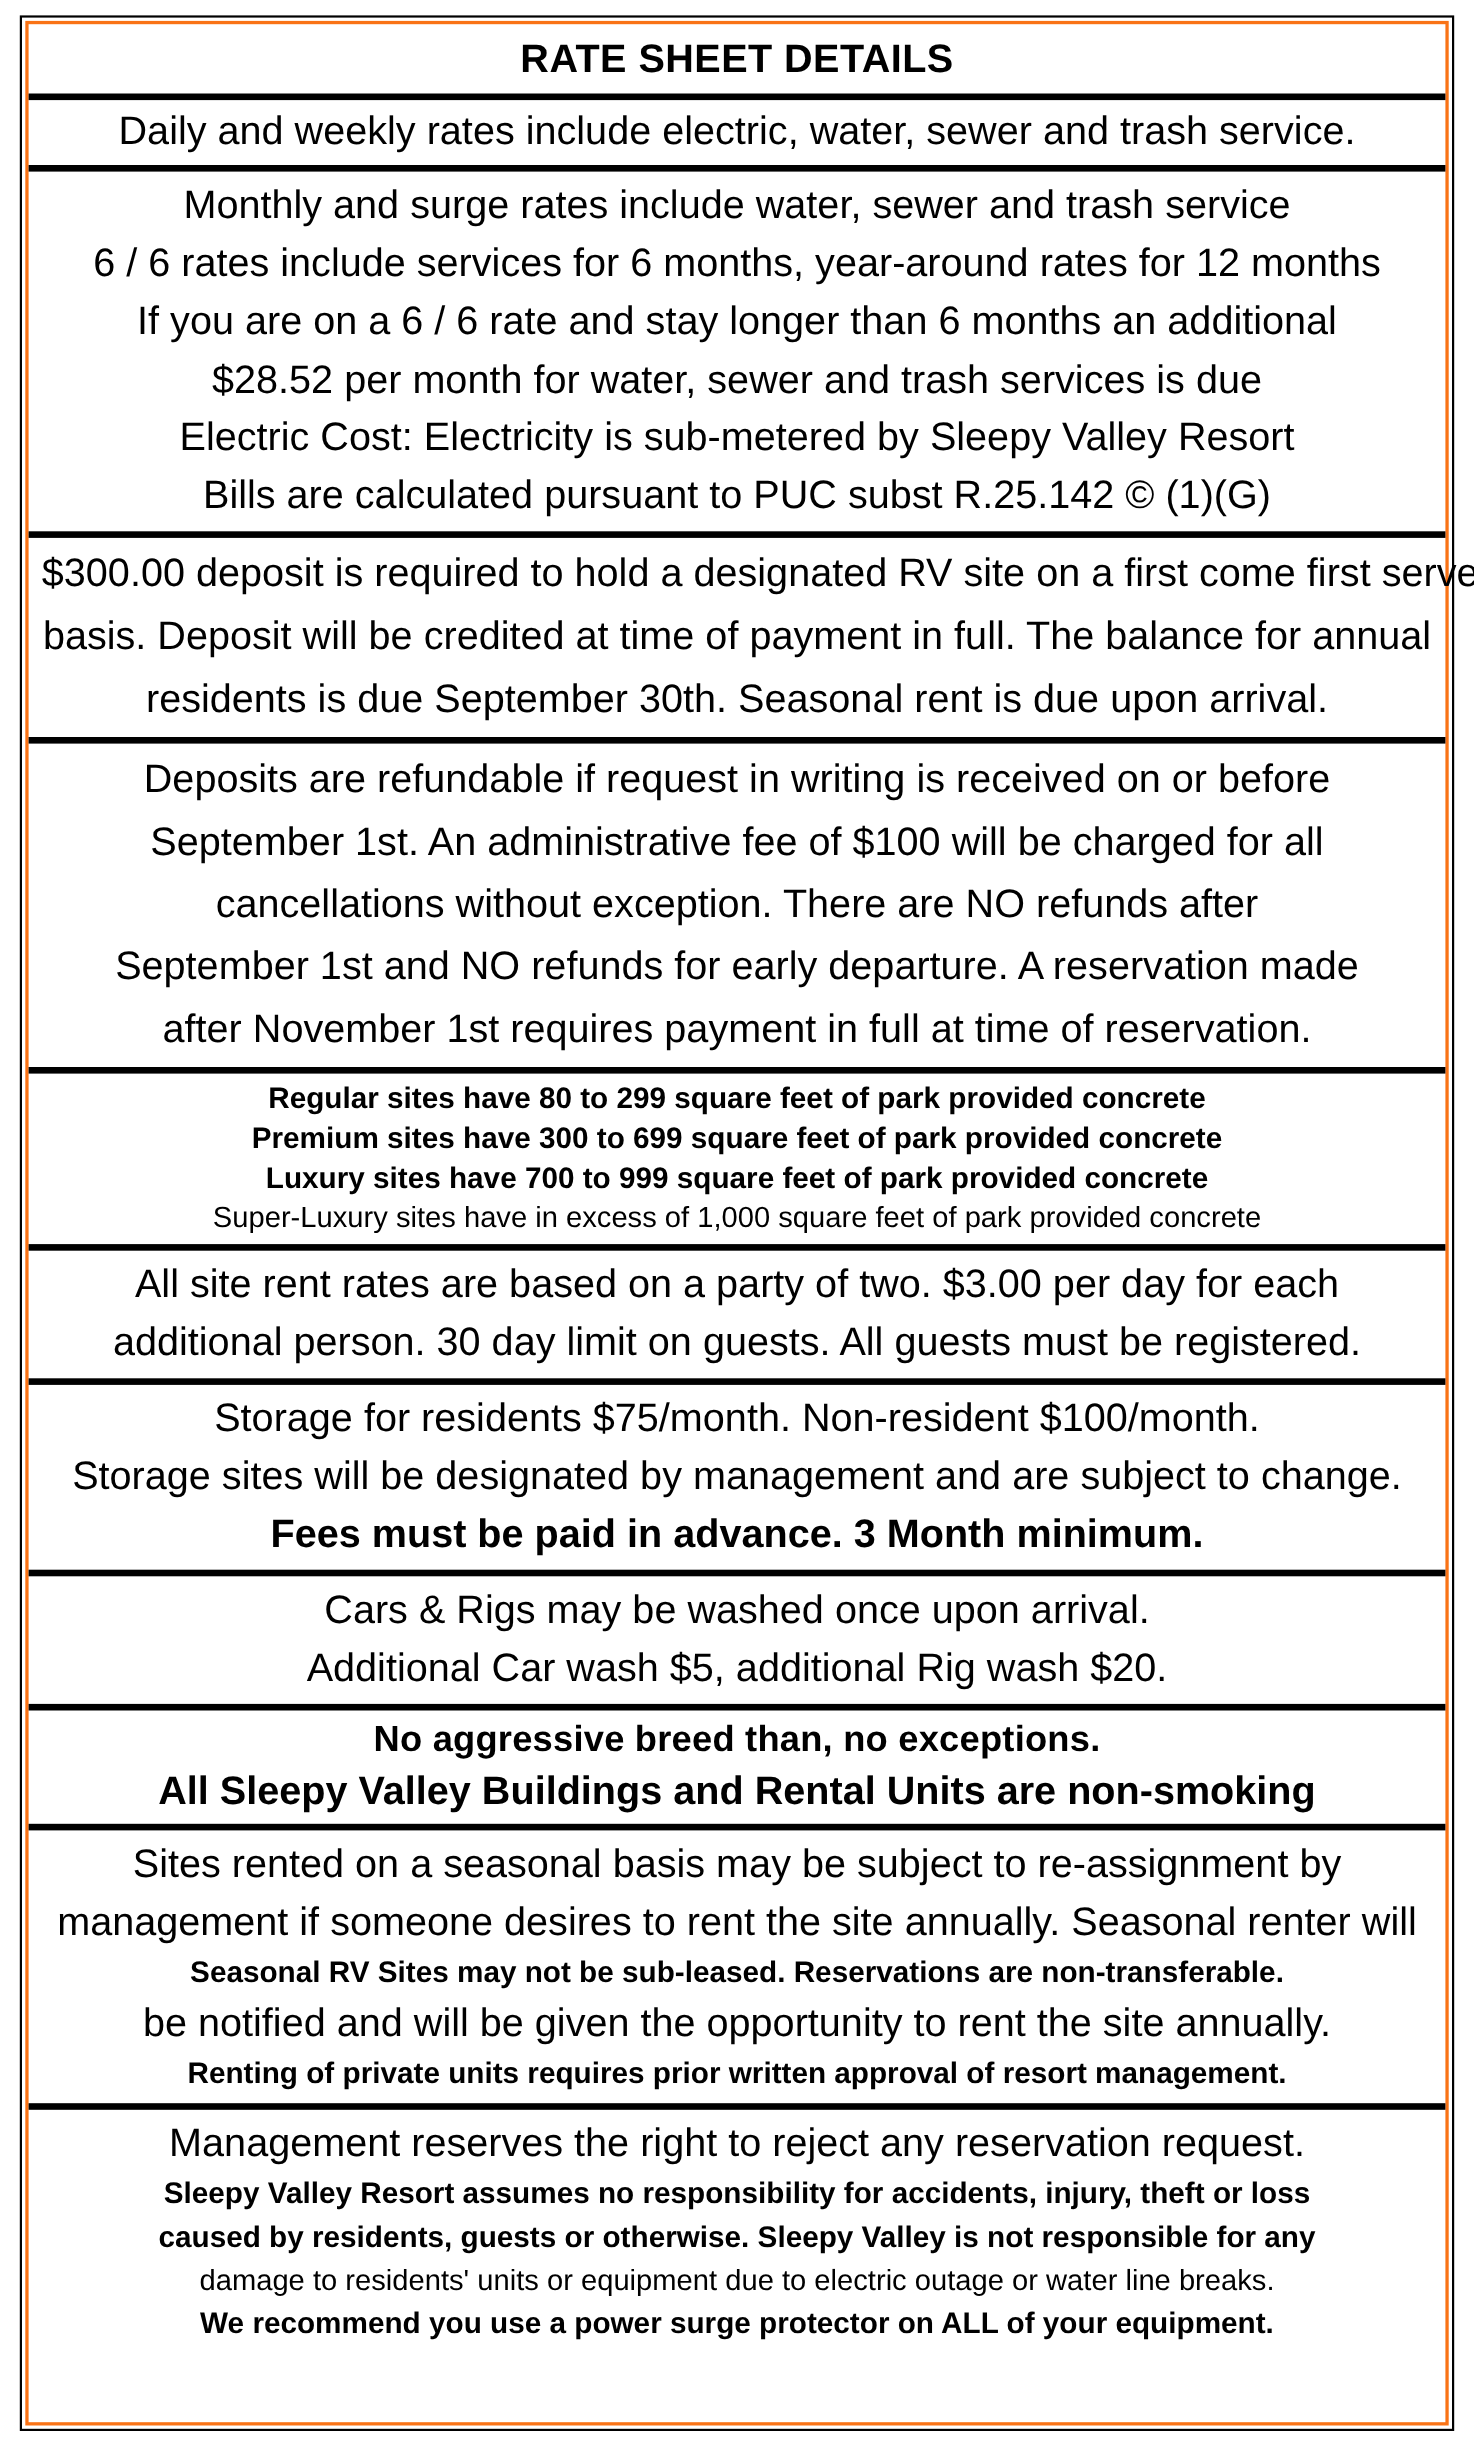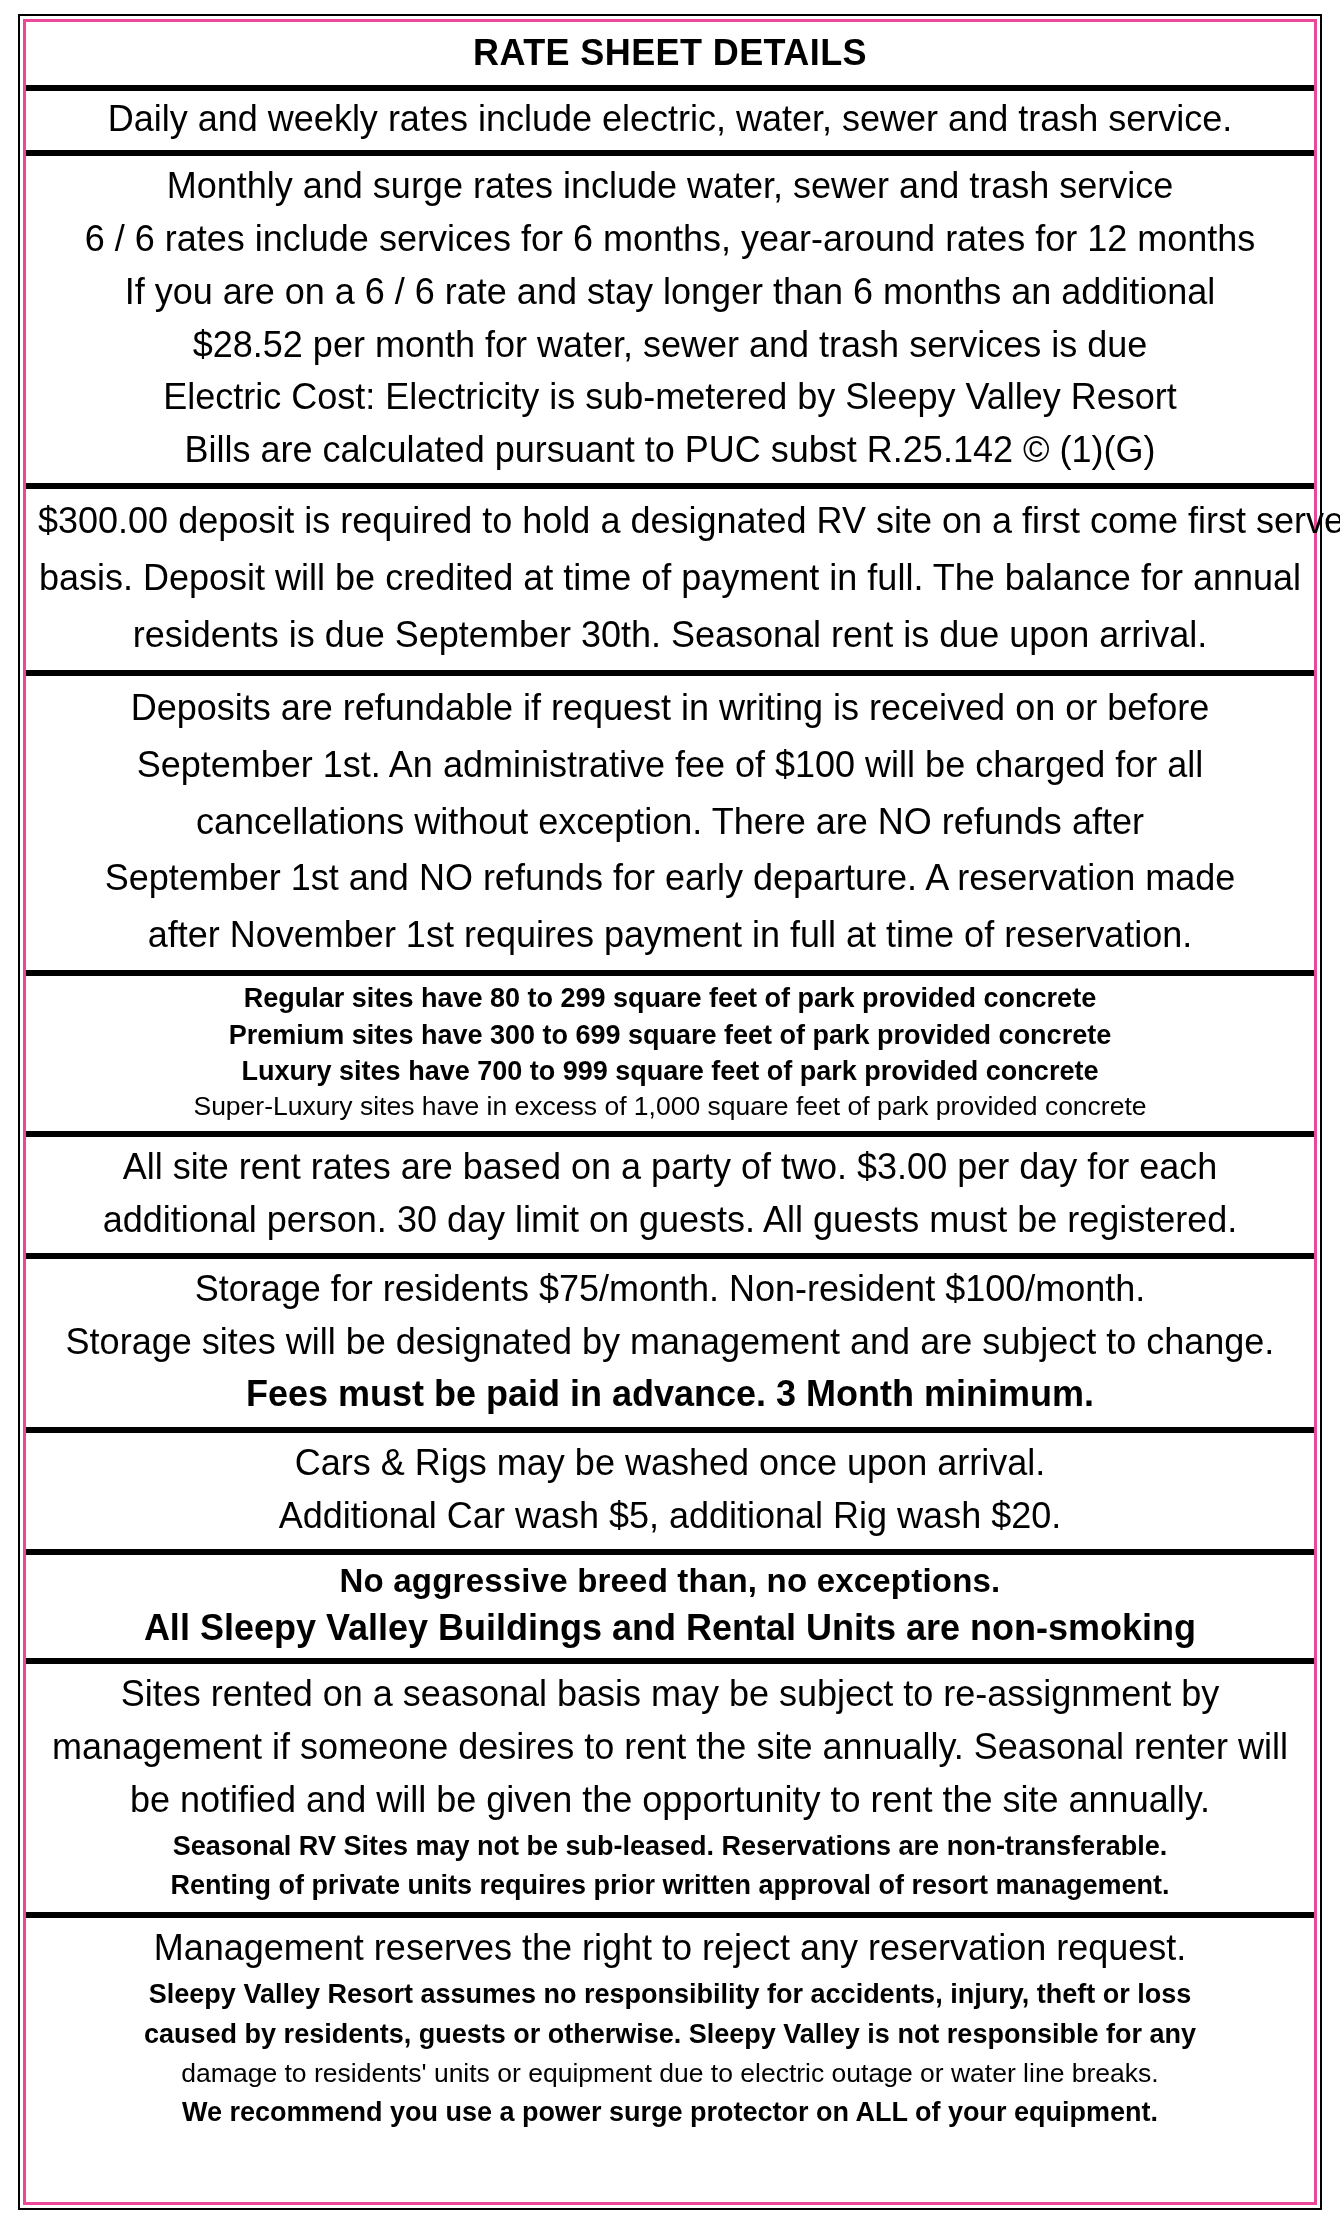--- a/index.html
+++ b/index.html
@@ -22,21 +22,21 @@
     width: 1304px;
     height: 2196px;
     border: 2px solid #000;
     padding: 3px;
     background: #fff;
   }
   .inner-frame {
     box-sizing: border-box;
     width: 100%;
     height: 100%;
-    border: 3px solid #ec4899;
+    border: 3px solid #f97316;
     display: flex;
     flex-direction: column;
   }
 
   
   .block {
     box-sizing: border-box;
     border-bottom: 6px solid #000;
     padding: 4px 12px 6px 12px;
     text-align: center;
@@ -151,22 +151,22 @@
     </div>
 
     <div class="block">
       <p class="line big-bold">No aggressive breed than, no exceptions.</p>
       <p class="line bold">All Sleepy Valley Buildings and Rental Units are non-smoking</p>
     </div>
 
     <div class="block loose">
       <p class="line">Sites rented on a seasonal basis may be subject to re-assignment by</p>
       <p class="line">management if someone desires to rent the site annually.  Seasonal renter will</p>
+      <p class="line bold tight">Seasonal RV Sites may not be sub-leased. Reservations are non-transferable.</p>
       <p class="line">be notified and will be given the opportunity to rent the site annually.</p>
-      <p class="line bold tight">Seasonal RV Sites may not be sub-leased. Reservations are non-transferable.</p>
       <p class="line bold tight">Renting of private units requires prior written approval of resort management.</p>
     </div>
 
     <div class="block loose">
       <p class="line">Management reserves the right to reject any reservation request.</p>
       <p class="line tight">Sleepy Valley Resort assumes no responsibility for accidents, injury, theft or loss</p>
       <p class="line tight">caused by residents, guests or otherwise. Sleepy Valley is not responsible for any</p>
       <p class="line squeeze">damage to residents' units or equipment due to electric outage or water line breaks.</p>
       <p class="line tight">We recommend you use a power surge protector on ALL of your equipment.</p>
     </div>

